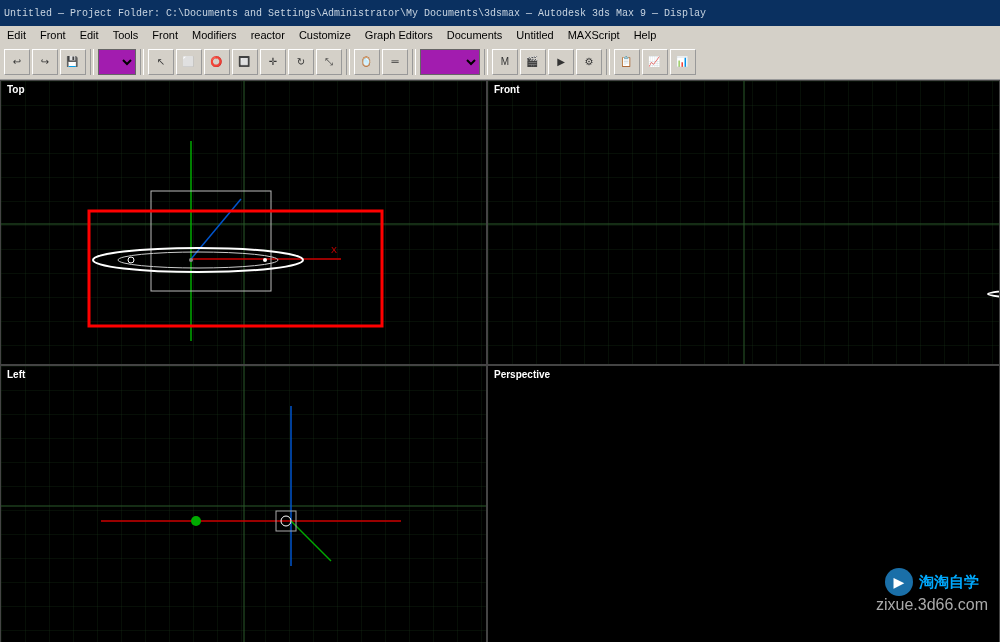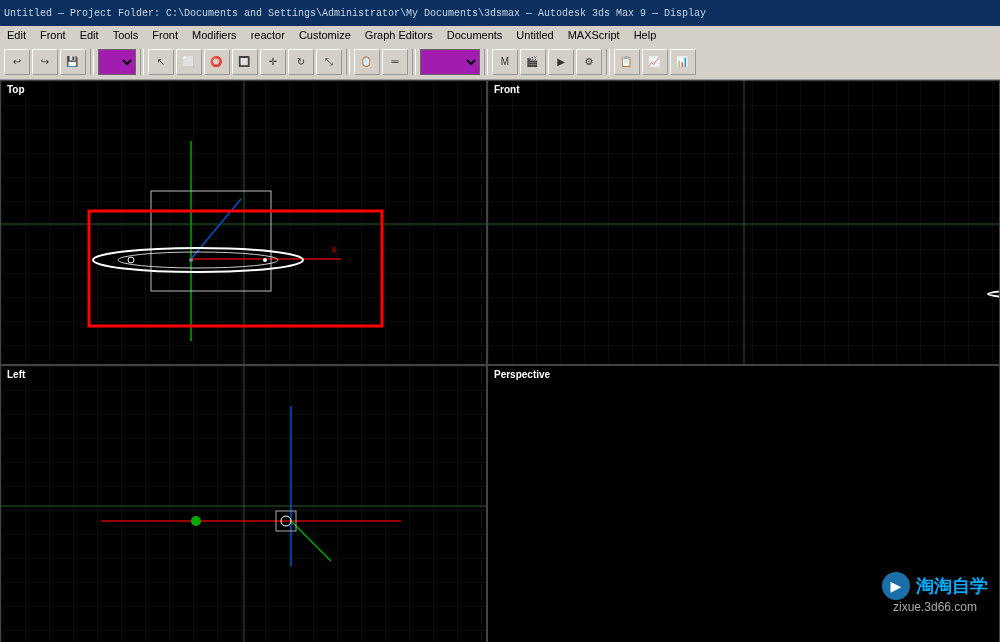--- a/index.html
+++ b/index.html
@@ -150,21 +150,21 @@
       height: 28px;
       background: #1a6fa8;
       border-radius: 50%;
       display: flex;
       align-items: center;
       justify-content: center;
       color: #fff;
       font-size: 14px;
     }
     #watermark .wm-text-sub {
-      font-size: 12px;
+      font-size: 16px;
       color: #aaa;
       text-align: center;
     }
 
     
     #vp-top {
       position: relative;
     }
 
     svg.vp-svg {
@@ -387,20 +387,20 @@
 
       <circle cx="631" cy="565" r="4" fill="#ff3333"></circle>
     </svg>
   </div>
 
 </div>
 
 <div id="watermark">
   <div class="wm-top">
     <div class="wm-logo">▶</div>
-    <div style="font-size:18px;font-weight:bold;color:#00aaff;font-family:Arial;">淘淘自学</div>
+    <div style="font-size:15px;font-weight:bold;color:#00aaff;font-family:Arial;">淘淘自学</div>
   </div>
   <div class="wm-text-sub">zixue.3d66.com</div>
 </div>
 
 <div id="status-bar">
   
 </div>
 
 </body></html>

